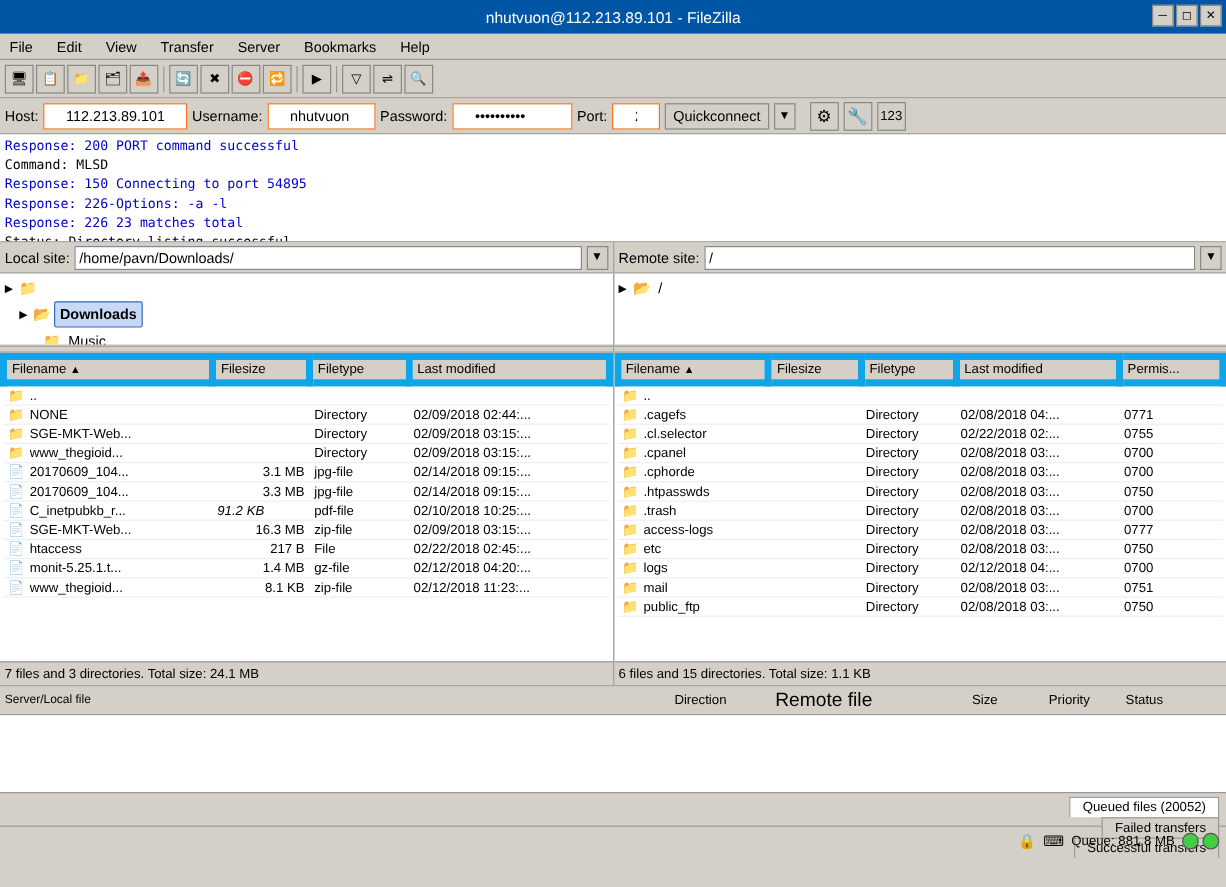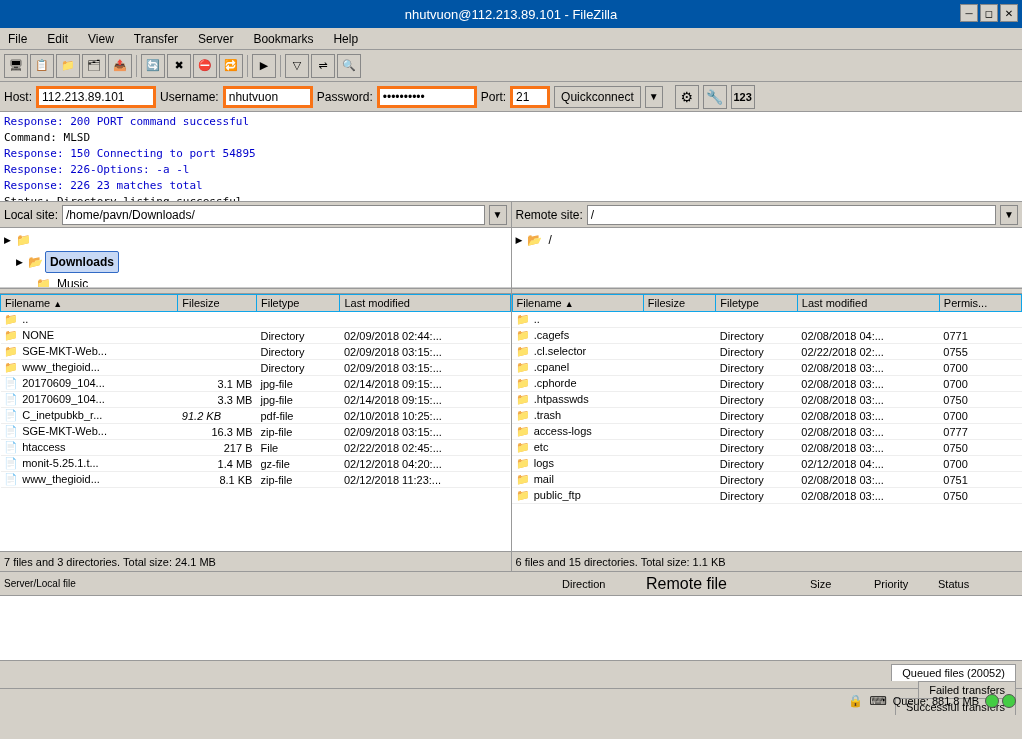--- a/index.html
+++ b/index.html
@@ -16,21 +16,21 @@
     .menu-item { cursor: pointer; padding: 1px 4px; font-size: 12px; }
 
     
     .toolbar { background: #d4d0c8; padding: 2px 4px; display: flex; gap: 2px; align-items: center; border-bottom: 1px solid #999; height: 32px; flex-wrap: nowrap; }
     .toolbar-btn { background: #d4d0c8; border: 1px solid #888; width: 24px; height: 24px; cursor: pointer; display: flex; align-items: center; justify-content: center; font-size: 11px; }
     .toolbar-sep { width: 1px; height: 22px; background: #999; margin: 0 2px; }
 
     
     .conn-bar { background: #d4d0c8; padding: 3px 4px; display: flex; align-items: center; gap: 4px; border-bottom: 1px solid #999; height: 30px; }
     .conn-label { font-size: 12px; }
-    .conn-input { border: 3px solid #f97316; background: white; height: 22px; font-size: 12px; padding: 1px 3px; }
+    .conn-input { border: 1px solid #f97316; background: white; height: 22px; font-size: 12px; padding: 1px 18px; }
     .conn-host { width: 120px; }
     .conn-user { width: 90px; }
     .conn-pass { width: 100px; }
     .conn-port { width: 40px; }
     .quickconnect-btn { background: #d4d0c8; border: 1px solid #888; padding: 2px 6px; cursor: pointer; height: 22px; font-size: 12px; }
     .quickconnect-arrow { background: #d4d0c8; border: 1px solid #888; padding: 2px 3px; cursor: pointer; height: 22px; font-size: 10px; }
 
     
     .log-area { background: white; border-bottom: 1px solid #999; padding: 2px 4px; height: 90px; overflow: hidden; font-size: 11px; font-family: monospace; }
     .log-line { line-height: 16px; }
@@ -55,21 +55,21 @@
     .tree-indent { margin-left: 12px; }
     .tree-arrow { width: 10px; font-size: 9px; }
     .folder-open { background: #c8d9f5; font-weight: bold; border: 1px solid #316ac5; padding: 1px 4px; border-radius: 2px; color: #000; }
 
     
     .panel-divider { height: 6px; background: #d4d0c8; border-top: 1px solid #999; border-bottom: 1px solid #999; cursor: ns-resize; }
 
     
     .file-list-container { flex: 1; overflow: auto; background: white; }
     .file-table { width: 100%; border-collapse: collapse; font-size: 11px; }
-    .file-table th { background: #d4d0c8; border: 1px solid #0ea5e9; padding: 2px 4px; text-align: left; font-weight: normal; cursor: pointer; white-space: nowrap; position: sticky; top: 0; z-index: 1; }
+    .file-table th { background: #d4d0c8; border: 6px solid #0ea5e9; padding: 2px 4px; text-align: left; font-weight: normal; cursor: pointer; white-space: nowrap; position: sticky; top: 0; z-index: 1; }
     .file-table td { border-bottom: 1px solid #eee; padding: 1px 4px; white-space: nowrap; overflow: hidden; max-width: 120px; text-overflow: ellipsis; }
 
     
     .panel-status { background: #d4d0c8; border-top: 1px solid #999; padding: 2px 4px; font-size: 11px; height: 20px; display: flex; align-items: center; }
 
     
     .transfer-area { height: 88px; display: flex; flex-direction: column; }
     .transfer-header { display: flex; align-items: center; background: #d4d0c8; border-bottom: 1px solid #999; padding: 0 4px; height: 24px; gap: 4px; }
     .transfer-col-label { font-size: 10px; flex: 1; }
     .transfer-col-dir { width: 80px; font-size: 11px; }
@@ -141,21 +141,21 @@
   <input class="conn-input conn-user" type="text" value="nhutvuon" style="">
   <span class="conn-label">Password:</span>
   <input class="conn-input conn-pass" type="password" value="••••••••••" style="">
   <span class="conn-label">Port:</span>
   <input class="conn-input conn-port" type="text" value="21" style="">
   <button class="quickconnect-btn">Quickconnect</button>
   <button class="quickconnect-arrow">▼</button>
   <div style="margin-left:8px; display:flex; gap:4px;">
     <button class="toolbar-btn" style="font-size:14px;">⚙</button>
     <button class="toolbar-btn" style="font-size:14px;">🔧</button>
-    <button class="toolbar-btn" style="font-size:11px; font-weight:bold;">123</button>
+    <button class="toolbar-btn" style="font-size:11px; font-weight:normal;">123</button>
   </div>
 </div>
 
 <div class="log-area">
   <div class="log-line log-response"><span>Response:  200 PORT command successful</span></div>
   <div class="log-line log-command"><span>Command:   MLSD</span></div>
   <div class="log-line log-response"><span>Response:  150 Connecting to port 54895</span></div>
   <div class="log-line log-response"><span>Response:  226-Options: -a -l</span></div>
   <div class="log-line log-response"><span>Response:  226 23 matches total</span></div>
   <div class="log-line log-status"><span>Status:      Directory listing successful</span></div>

